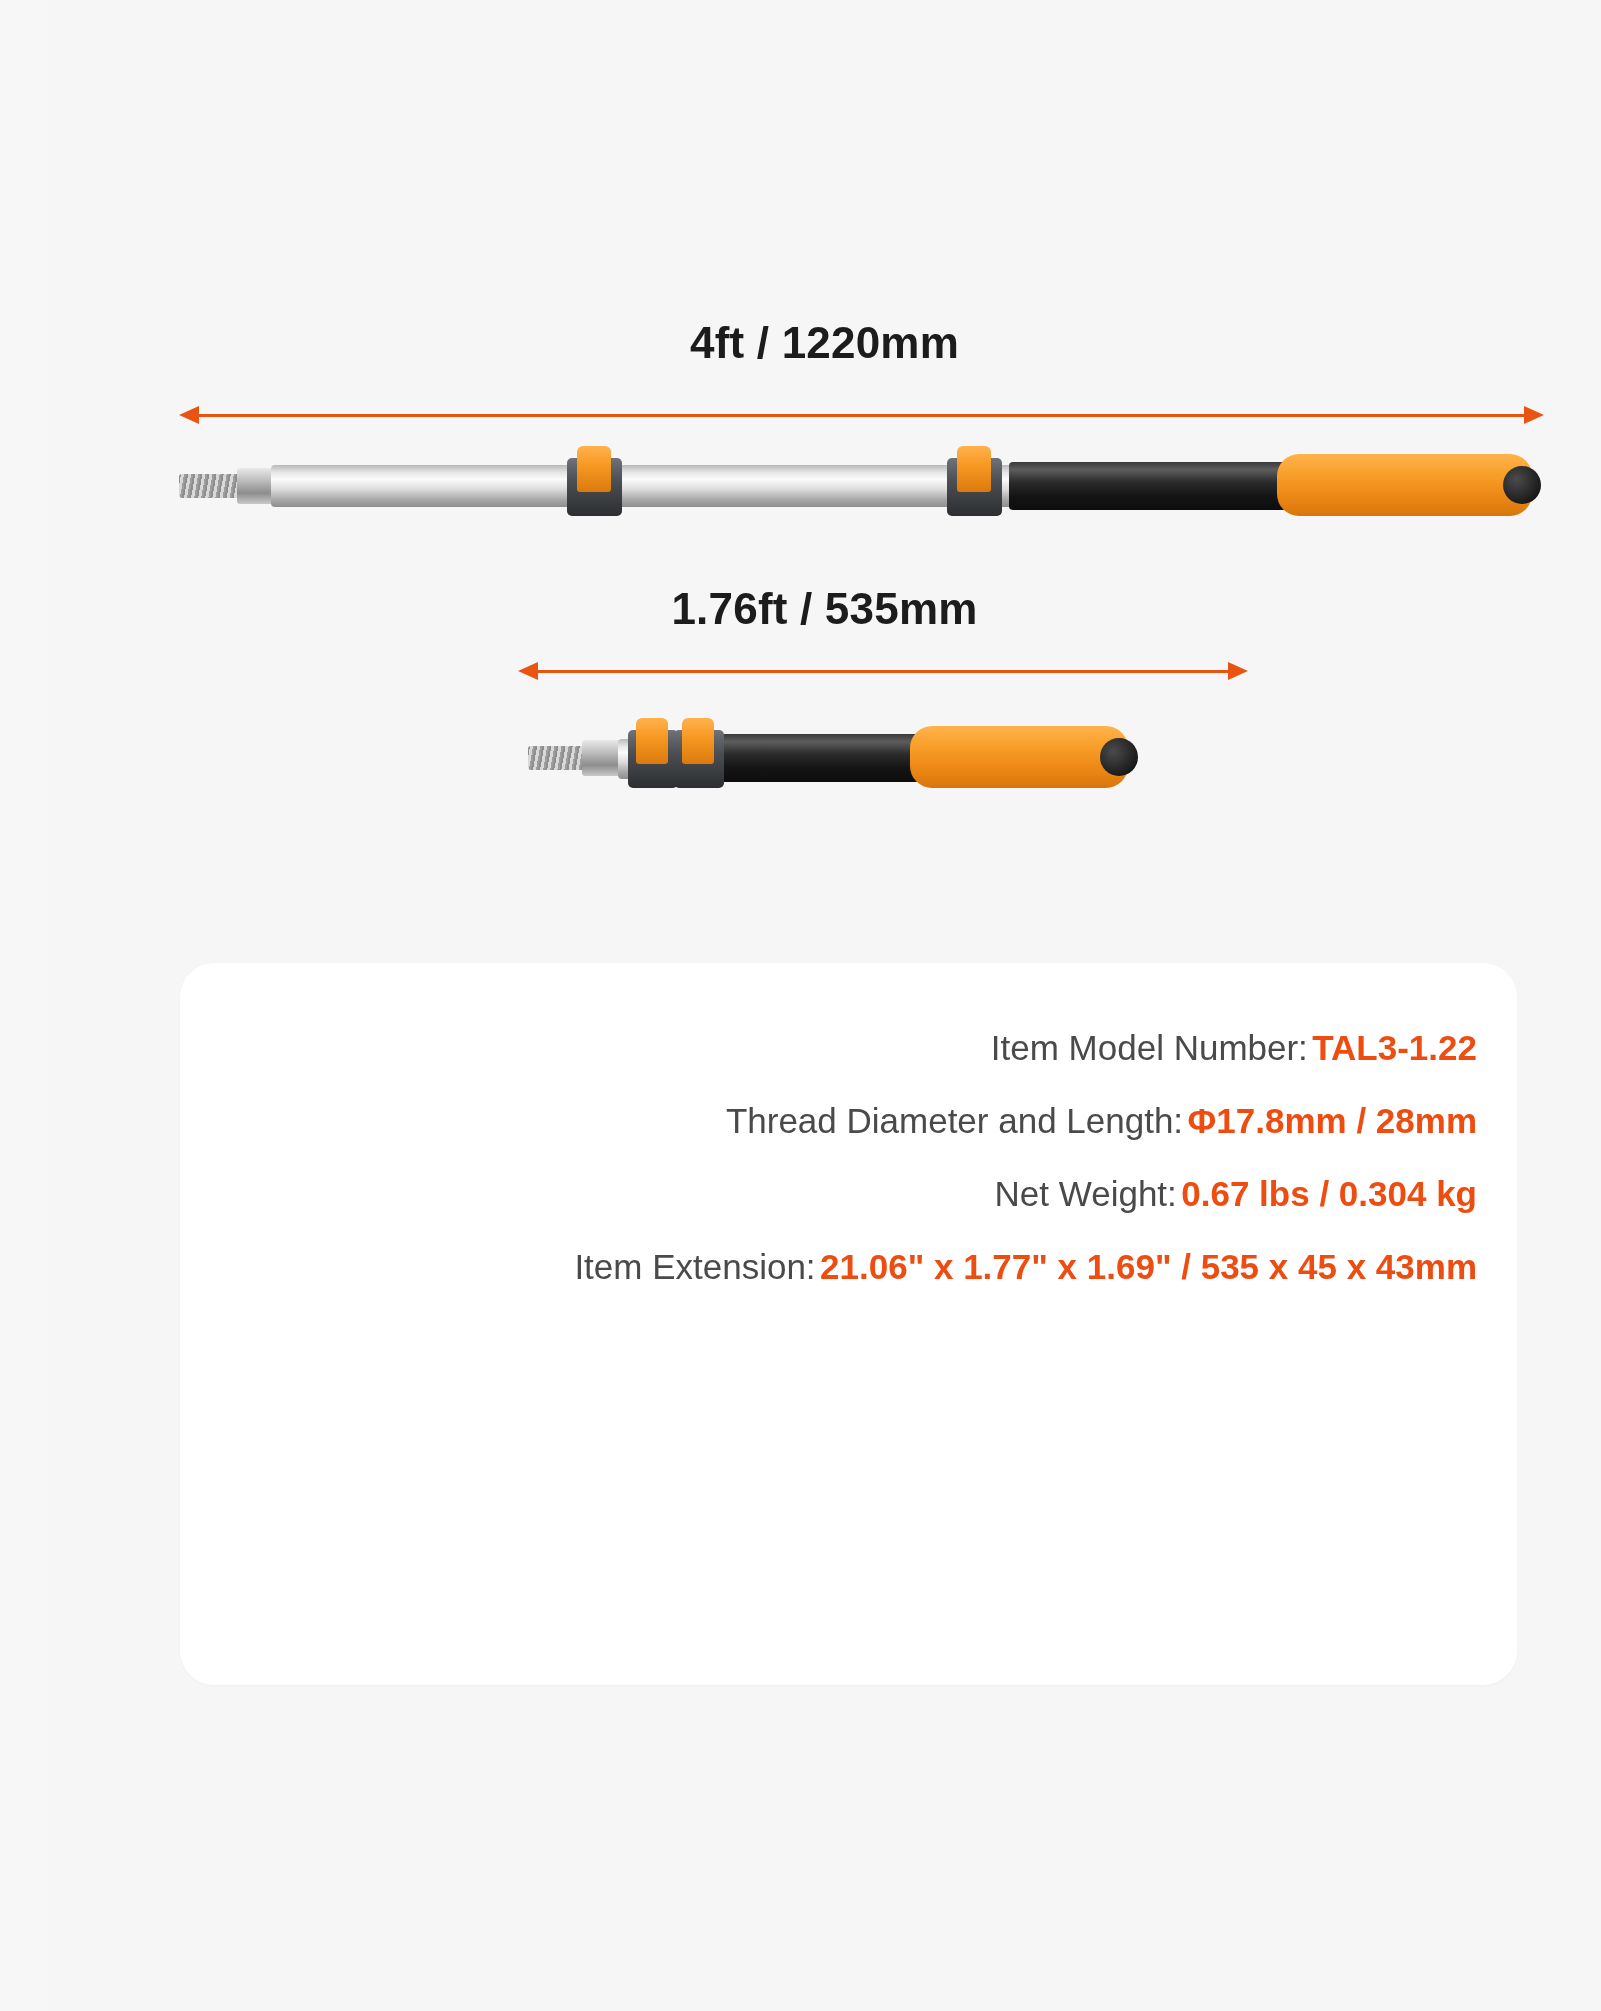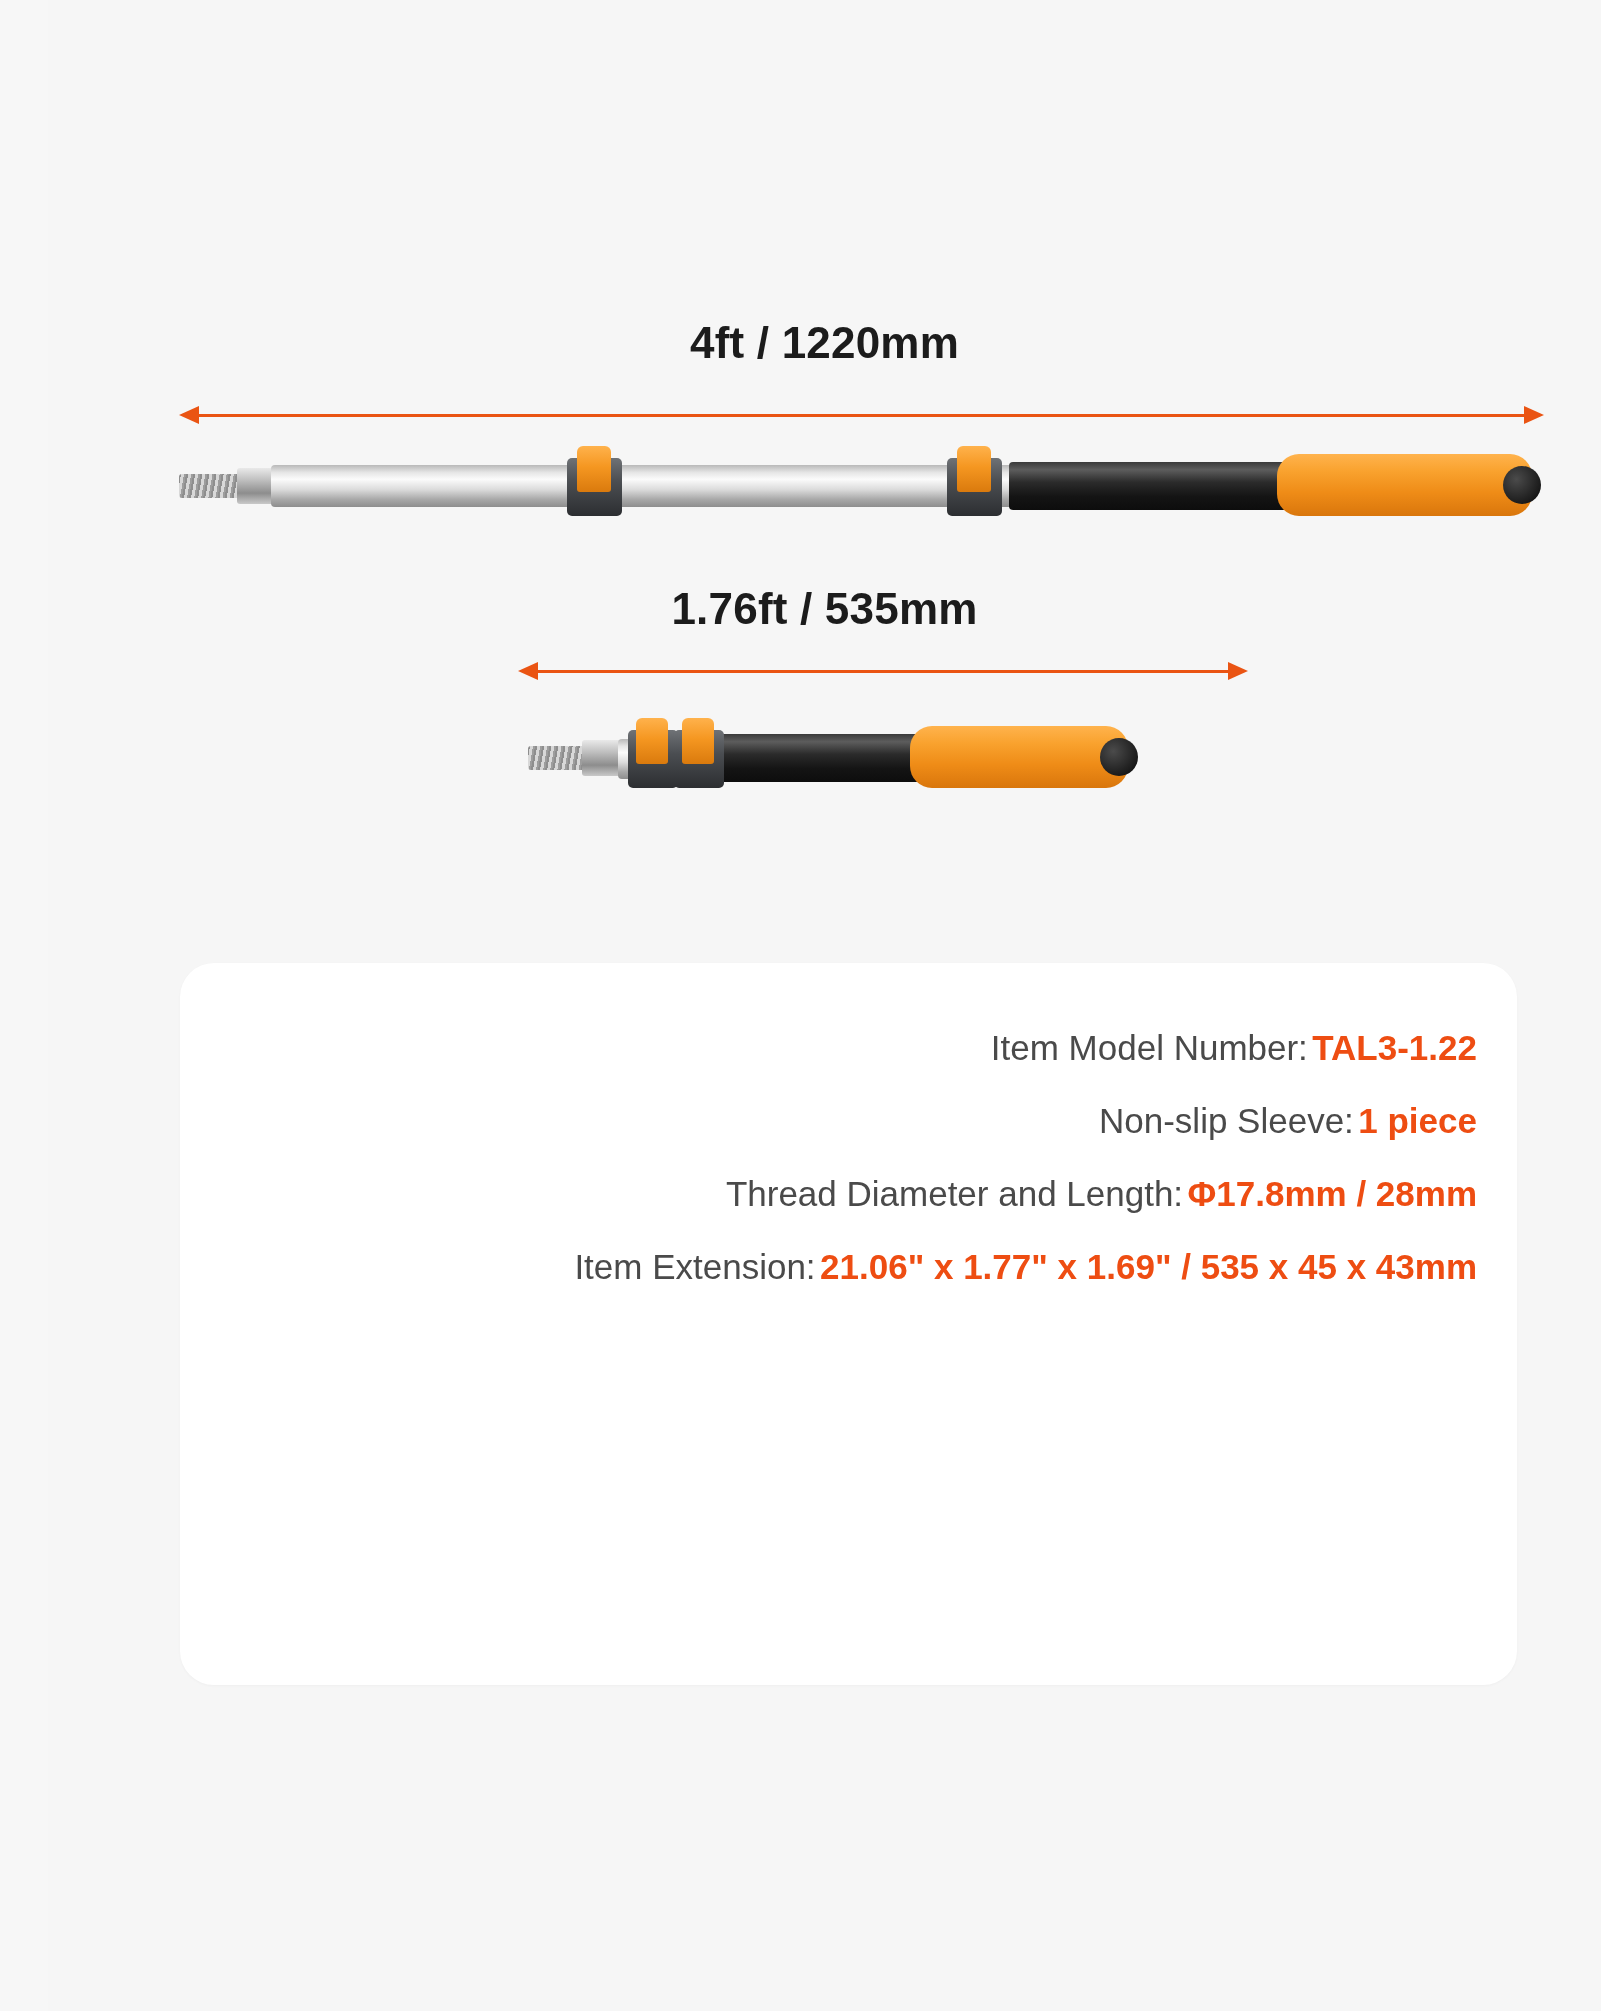--- a/index.html
+++ b/index.html
@@ -270,30 +270,30 @@
     <div id="spec-list">
 
       <div class="spec-row">
         <span class="spec-label">Item Model Number:</span>
         <span class="spec-value">TAL3-1.22</span>
       </div>
 
 
 
 
-      <div class="spec-row">
-        <span class="spec-label">Non-slip Sleeve:</span>
-        <span class="spec-value">1 piece</span>
-      </div>
 
       <div class="spec-row">
         <span class="spec-label">Thread Diameter and Length:</span>
         <span class="spec-value">Φ17.8mm / 28mm</span>
       </div>
 
+      <div class="spec-row">
+        <span class="spec-label">Net Weight:</span>
+        <span class="spec-value">0.67 lbs / 0.304 kg</span>
+      </div>
 
       <div class="spec-row">
         <span class="spec-label">Item Extension:</span>
         <span class="spec-value">21.06" x 1.77" x 1.69" / 535 x 45 x 43mm</span>
       </div>
 
     </div>
   </div>
 
 </div>

